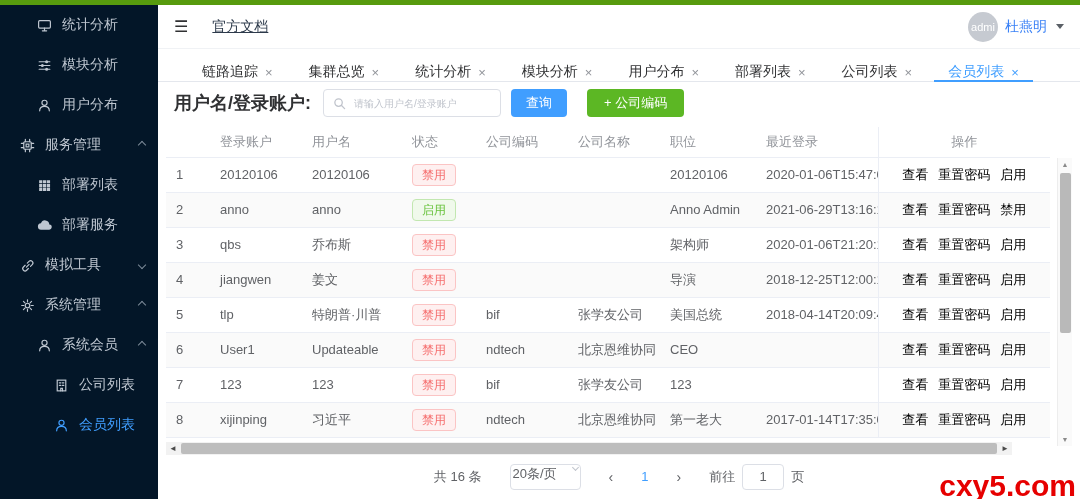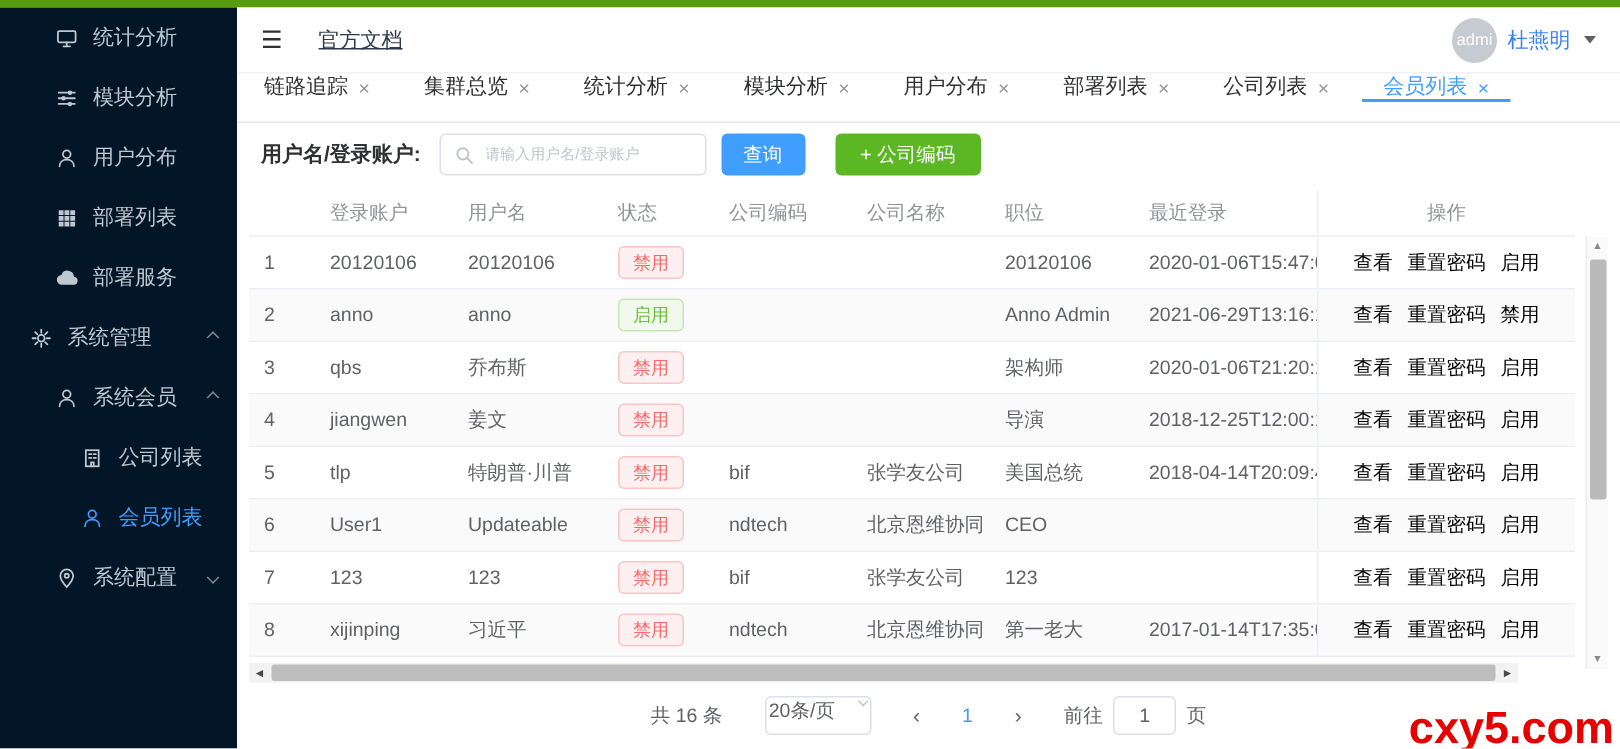--- a/index.html
+++ b/index.html
@@ -20,29 +20,29 @@
   
   .main { position:absolute; top:5px; left:158px; width:922px; height:494px; display:flex; flex-direction:column; background:#fff; }
   .hdr { height:44px; flex:0 0 auto; display:flex; align-items:center; padding:0 16px; border-bottom:1px solid #f0f2f5; }
   .burger { font-size:16px; color:#303133; margin-right:24px; cursor:pointer; }
   .doc-link { font-size:14px; color:#2d3a4b; text-decoration:underline; cursor:pointer; }
   .hdr-right { margin-left:auto; display:flex; align-items:center; gap:7px; }
   .avatar { width:30px; height:30px; border-radius:50%; background:#c6cad1; color:#fff; font-size:11px; display:flex; align-items:center; justify-content:center; overflow:hidden; }
   .uname { font-size:14px; color:#3b82f6; }
   .caret { width:0; height:0; border-left:4px solid transparent; border-right:4px solid transparent; border-top:5px solid #5a6066; margin-left:2px; }
   
-  .tabbar { height:33px; flex:0 0 auto; display:flex; align-items:flex-start; border-bottom:1px solid #e4e7ed; }
+  .tabbar { height:33px; flex:0 0 auto; display:flex; align-items:flex-end; padding-left:26px; border-bottom:1px solid #e4e7ed; }
   .tab { display:flex; align-items:center; gap:7px; padding:0 18px; font-size:14px; color:#303133; cursor:pointer; position:relative; }
   .tab-close { color:#909399; font-size:13px; }
   .tab.active { color:#409eff; }
   .tab.active .tab-close { color:#409eff; }
   .tab.active::after { content:""; position:absolute; left:4px; right:4px; bottom:-1px; height:2px; background:#409eff; }
   
   .search-row { flex:0 0 auto; display:flex; align-items:center; padding:7px 16px 6px; }
-  .search-label { font-size:14px; color:#303133; font-weight:bold; margin-right:12px; }
+  .search-label { font-size:18px; color:#303133; font-weight:bold; margin-right:12px; }
   .search-box { display:flex; align-items:center; width:178px; height:28px; border:1px solid #dcdfe6; border-radius:4px; padding:0 9px; gap:6px; background:#fff; }
   .search-box input { border:none; outline:none; flex:1; min-width:0; font-size:10px; color:#606266; font-family:inherit; background:transparent; }
   .search-box input::placeholder { color:#c0c4cc; }
   .btn { height:28px; border:none; border-radius:4px; color:#fff; font-size:13px; padding:0 15px; cursor:pointer; font-family:inherit; }
   .btn.blue { background:#409eff; margin-left:10px; }
   .btn.green { background:#5cb724; margin-left:20px; padding:0 17px; }
   
   .table-wrap { flex:0 0 auto; position:relative; margin:4px 8px 0; width:906px; }
   table { border-collapse:collapse; width:884px; table-layout:fixed; font-size:13px; }
   th { height:30px; font-weight:normal; color:#909399; text-align:left; border-bottom:1px solid #ebeef5; padding:0 10px; white-space:nowrap; }
@@ -101,35 +101,55 @@
       </div>
       <div class="side-item" style="padding-left: 37px;">
         <span class="s-icon">
           <svg width="15" height="15" viewBox="0 0 14 14" fill="none" stroke="currentColor" stroke-width="1.1" stroke-linecap="round">
             <circle cx="7" cy="4.5" r="2.4"></circle>
             <path d="M2.5 12c0-2.6 2-4.2 4.5-4.2s4.5 1.6 4.5 4.2"></path>
           </svg>
         </span>
         <span class="s-label">用户分布</span>
       </div>
+      <div class="side-item" style="padding-left: 20px;">
+        <span class="s-icon">
+          <svg width="15" height="15" viewBox="0 0 14 14" fill="none" stroke="currentColor" stroke-width="1.1" stroke-linecap="round">
+            <rect x="3.5" y="3.5" width="7" height="7" rx="1"></rect>
+            <rect x="5.7" y="5.7" width="2.6" height="2.6"></rect>
+            <path d="M5 1.2v2.3M9 1.2v2.3M5 10.5v2.3M9 10.5v2.3M1.2 5h2.3M1.2 9h2.3M10.5 5h2.3M10.5 9h2.3"></path>
+          </svg>
+        </span>
+        <span class="s-label">服务管理</span>
+        <span class="chev up"></span>
+      </div>
       <div class="side-item" style="padding-left: 37px;">
         <span class="s-icon">
           <svg width="15" height="15" viewBox="0 0 14 14" fill="none" stroke="currentColor" stroke-width="1.1" stroke-linecap="round">
             <path d="M2 2h3v3H2zM5.6 2h3v3h-3zM9.2 2h3v3h-3zM2 5.6h3v3H2zM5.6 5.6h3v3h-3zM9.2 5.6h3v3h-3zM2 9.2h3v3H2zM5.6 9.2h3v3h-3zM9.2 9.2h3v3h-3z" fill="currentColor" stroke="none"></path>
           </svg>
         </span>
         <span class="s-label">部署列表</span>
       </div>
       <div class="side-item" style="padding-left: 37px;">
         <span class="s-icon">
           <svg width="15" height="15" viewBox="0 0 14 14" fill="none" stroke="currentColor" stroke-width="1.1" stroke-linecap="round">
             <path d="M4 11a3 3 0 0 1-.3-6A4 4 0 0 1 11.5 6 2.5 2.5 0 0 1 11 11z" fill="currentColor" stroke="none"></path>
           </svg>
         </span>
         <span class="s-label">部署服务</span>
+      </div>
+      <div class="side-item" style="padding-left: 20px;">
+        <span class="s-icon">
+          <svg width="15" height="15" viewBox="0 0 14 14" fill="none" stroke="currentColor" stroke-width="1.1" stroke-linecap="round">
+            <path d="M6 8.5L8.5 6M4.8 6.8L3.2 8.4a2.1 2.1 0 0 0 3 3l1.6-1.6M6.8 4.8l1.6-1.6a2.1 2.1 0 0 1 3 3L9.8 7.8"></path>
+          </svg>
+        </span>
+        <span class="s-label">模拟工具</span>
+        <span class="chev down"></span>
       </div>
       <div class="side-item" style="padding-left: 20px;">
         <span class="s-icon">
           <svg width="15" height="15" viewBox="0 0 14 14" fill="none" stroke="currentColor" stroke-width="1.1" stroke-linecap="round">
             <circle cx="7" cy="7" r="2.1"></circle>
             <path d="M7 1.6v2M7 10.4v2M1.6 7h2M10.4 7h2M3.2 3.2l1.4 1.4M9.4 9.4l1.4 1.4M10.8 3.2L9.4 4.6M4.6 9.4l-1.4 1.4"></path>
           </svg>
         </span>
         <span class="s-label">系统管理</span>
         <span class="chev up"></span>
@@ -154,30 +174,20 @@
         <span class="s-label">公司列表</span>
       </div>
       <div class="side-item active" style="padding-left: 54px;">
         <span class="s-icon">
           <svg width="15" height="15" viewBox="0 0 14 14" fill="none" stroke="currentColor" stroke-width="1.1" stroke-linecap="round">
             <circle cx="7" cy="4.5" r="2.4"></circle>
             <path d="M2.5 12c0-2.6 2-4.2 4.5-4.2s4.5 1.6 4.5 4.2"></path>
           </svg>
         </span>
         <span class="s-label">会员列表</span>
-      </div>
-      <div class="side-item" style="padding-left: 37px;">
-        <span class="s-icon">
-          <svg width="15" height="15" viewBox="0 0 14 14" fill="none" stroke="currentColor" stroke-width="1.1" stroke-linecap="round">
-            <path d="M7 1.5a4 4 0 0 1 4 4c0 2.8-4 7-4 7s-4-4.2-4-7a4 4 0 0 1 4-4z"></path>
-            <circle cx="7" cy="5.5" r="1.3"></circle>
-          </svg>
-        </span>
-        <span class="s-label">系统配置</span>
-        <span class="chev down"></span>
       </div>
     </div>
 </nav>
 
 <div class="main">
 
   <div class="hdr">
     <span class="burger">☰</span>
     <a class="doc-link">官方文档</a>
     <div class="hdr-right">

